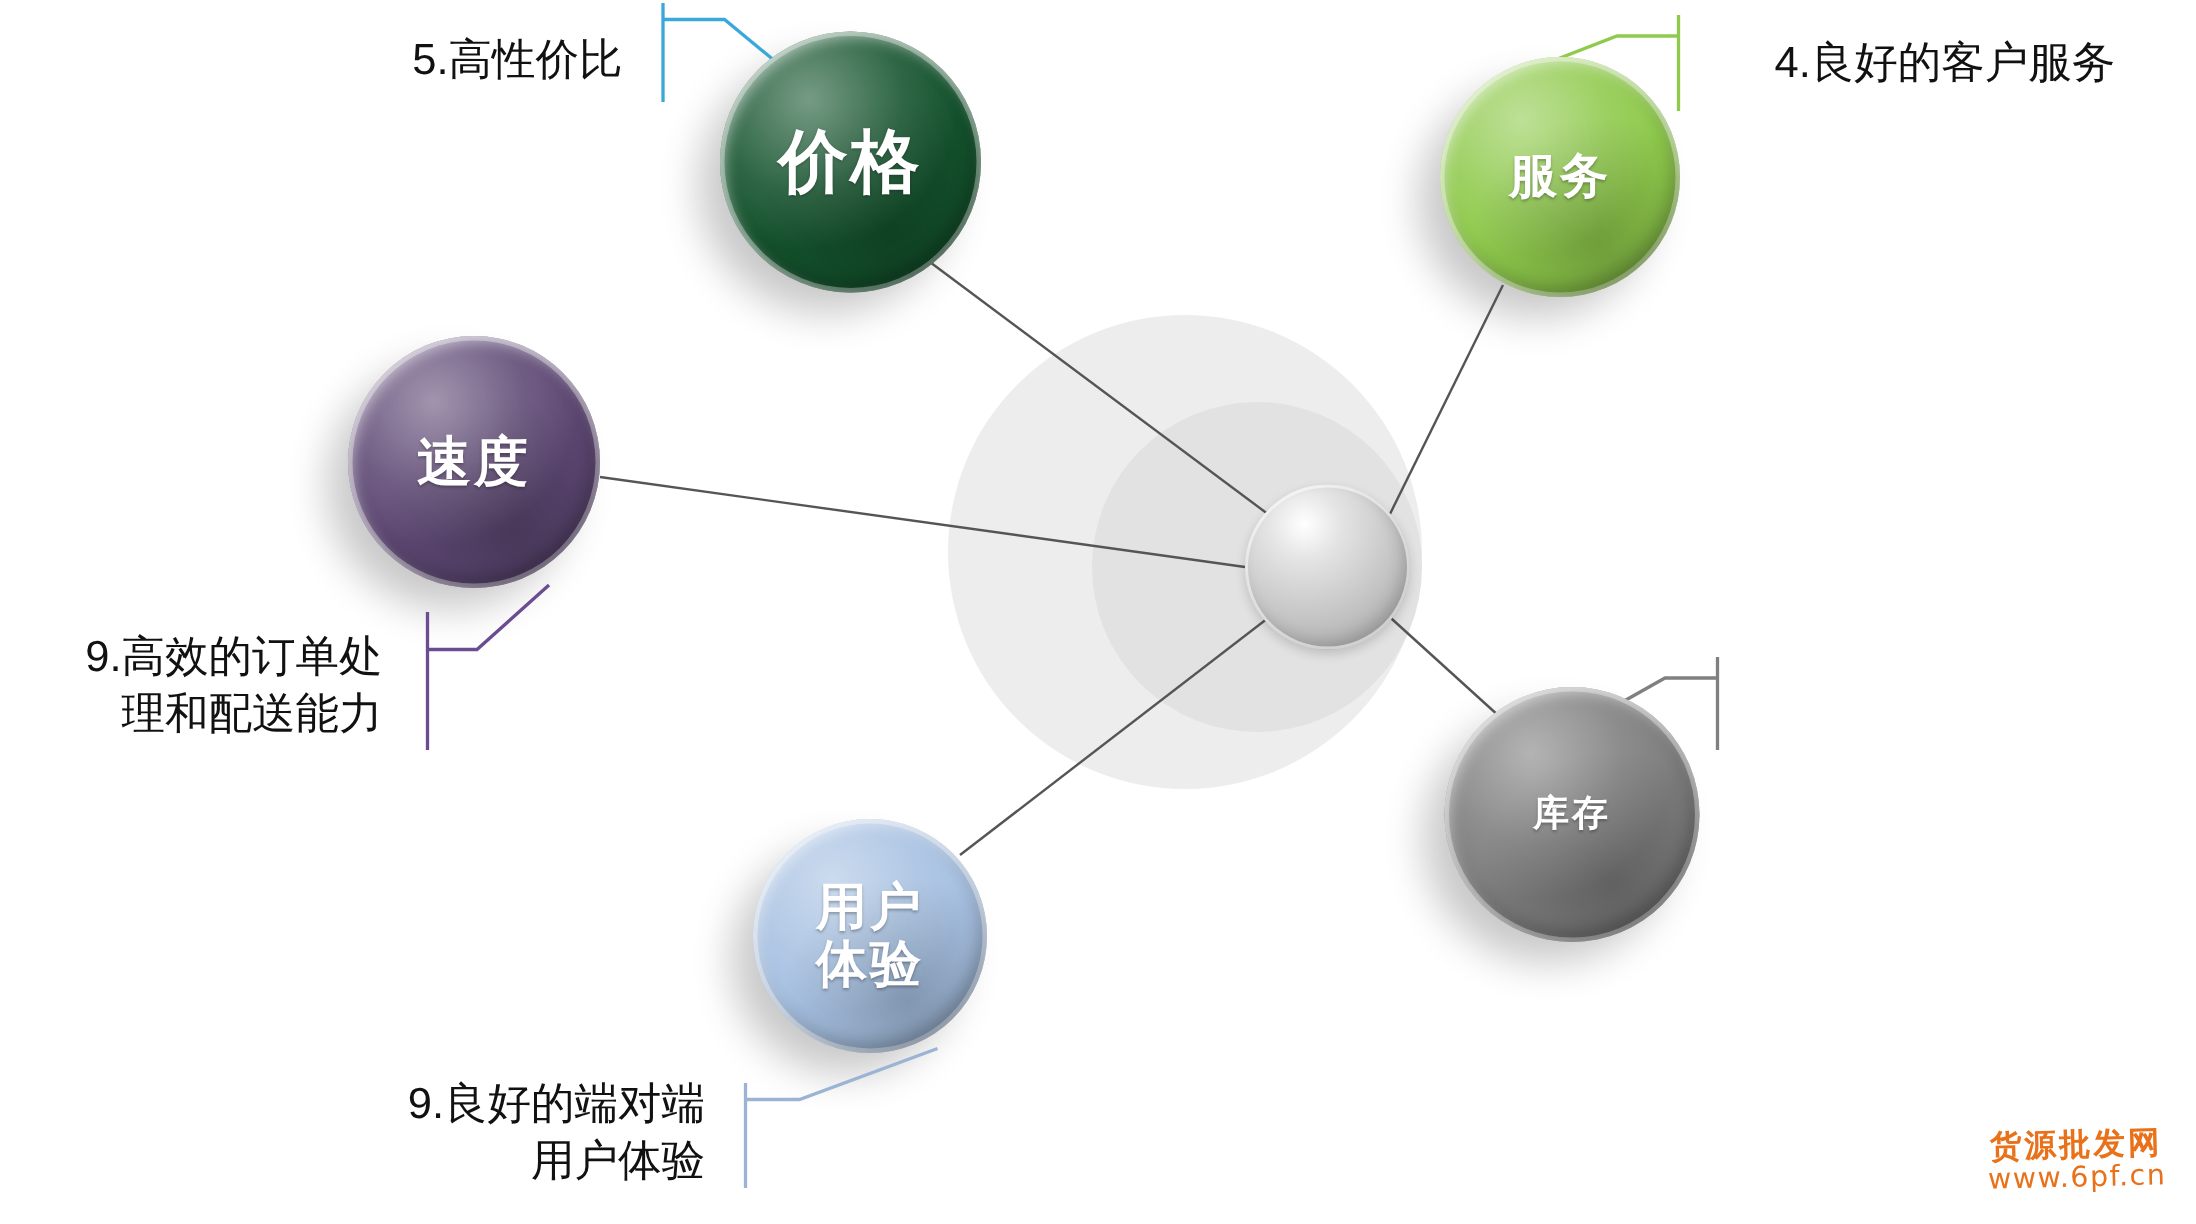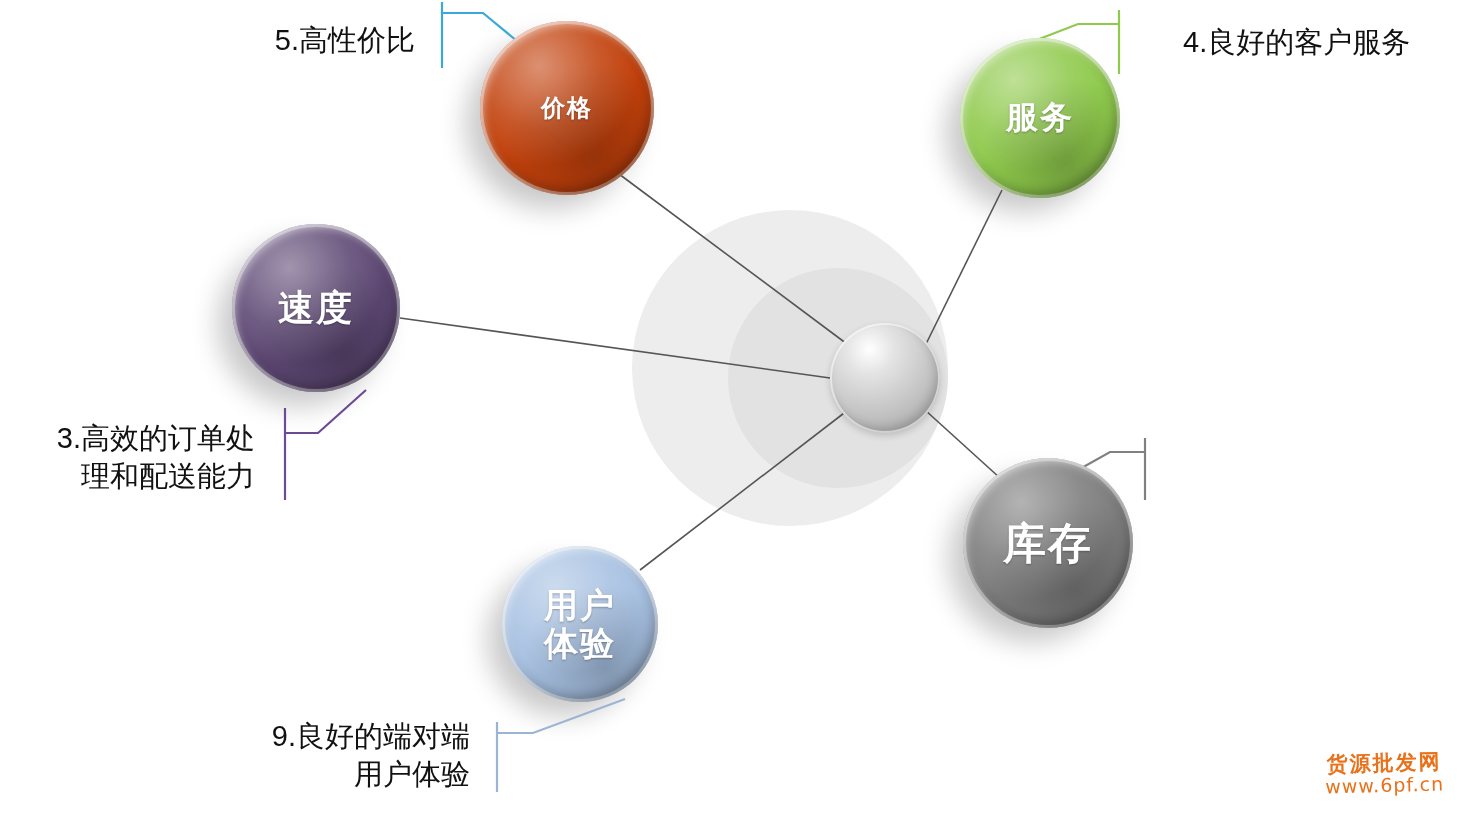--- a/index.html
+++ b/index.html
@@ -176,44 +176,44 @@
       </g>
       <g stroke="#808080">
         <line x1="1145" y1="438" x2="1145" y2="500"></line>
         <polyline points="1145,452 1110,452 1078,470"></polyline>
       </g>
     </g>
   </svg>
 
   <div id="hub" style="left:830px; top:323px; width:110px; height:110px;"></div>
 
-  <div class="node" style="left:480px; top:21px; width:174px; height:174px; background:#c2410c; font-size:24px;">
+  <div class="node" style="left:480px; top:21px; width:174px; height:174px; background:#14532d; font-size:46px;">
     <span class="nlabel">价格</span>
   </div>
 
   <div class="node" style="left:232px; top:224px; width:168px; height:168px; background:#5e4874; font-size:36px;">
     <span class="nlabel">速度</span>
   </div>
 
   <div class="node" style="left:502px; top:546px; width:156px; height:156px; background:#a7c1e2; font-size:34px;">
     <span class="nlabel">用户
 体验</span>
   </div>
 
   <div class="node" style="left:960px; top:38px; width:160px; height:160px; background:#8fca4c; font-size:32px;">
     <span class="nlabel">服务</span>
   </div>
 
-  <div class="node" style="left:963px; top:458px; width:170px; height:170px; background:#7d7d7d; font-size:43px;">
+  <div class="node" style="left:963px; top:458px; width:170px; height:170px; background:#7d7d7d; font-size:24px;">
     <span class="nlabel">库存</span>
   </div>
 
   <div class="callout right-align" style="left:80px; top:22px; width:335px;">5.高性价比</div>
 
-  <div class="callout right-align" style="left:0px; top:420px; width:255px;">3.高效的订单处
+  <div class="callout right-align" style="left:0px; top:420px; width:255px;">9.高效的订单处
 理和配送能力</div>
 
   <div class="callout right-align" style="left:185px; top:718px; width:285px;">9.良好的端对端
 用户体验</div>
 
   <div class="callout left-align" style="left:1160px; top:24px; width:300px;margin-left:23px;">4.良好的客户服务</div>
 
 
   <div id="watermark">
     <span class="wm-cn">货源批发网</span>

